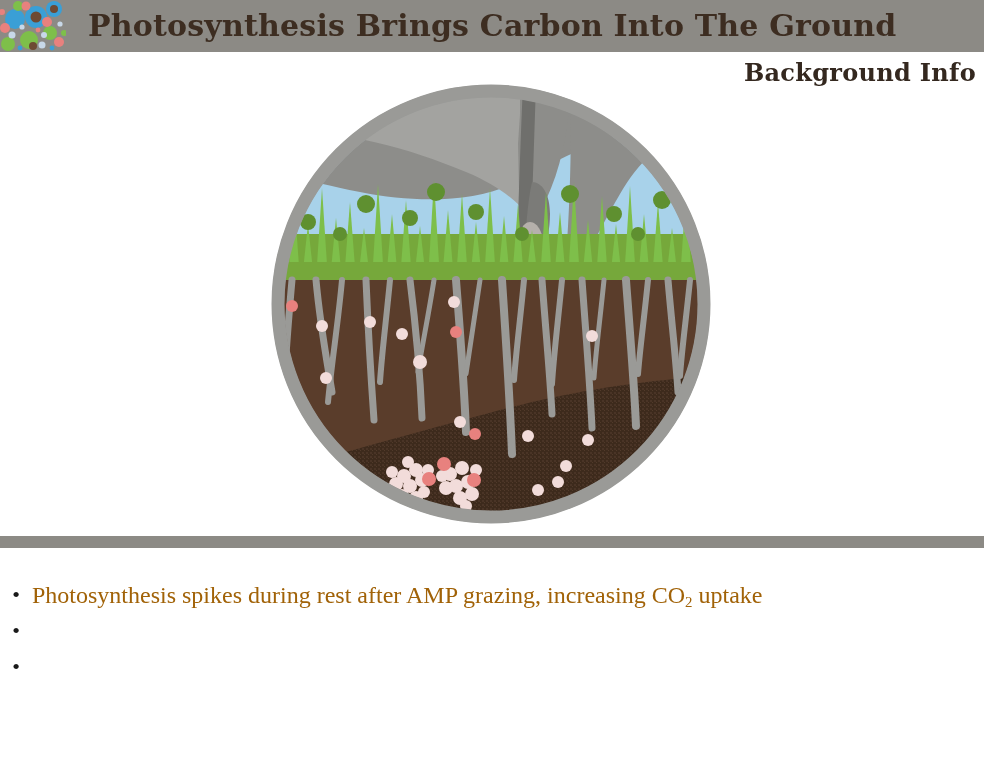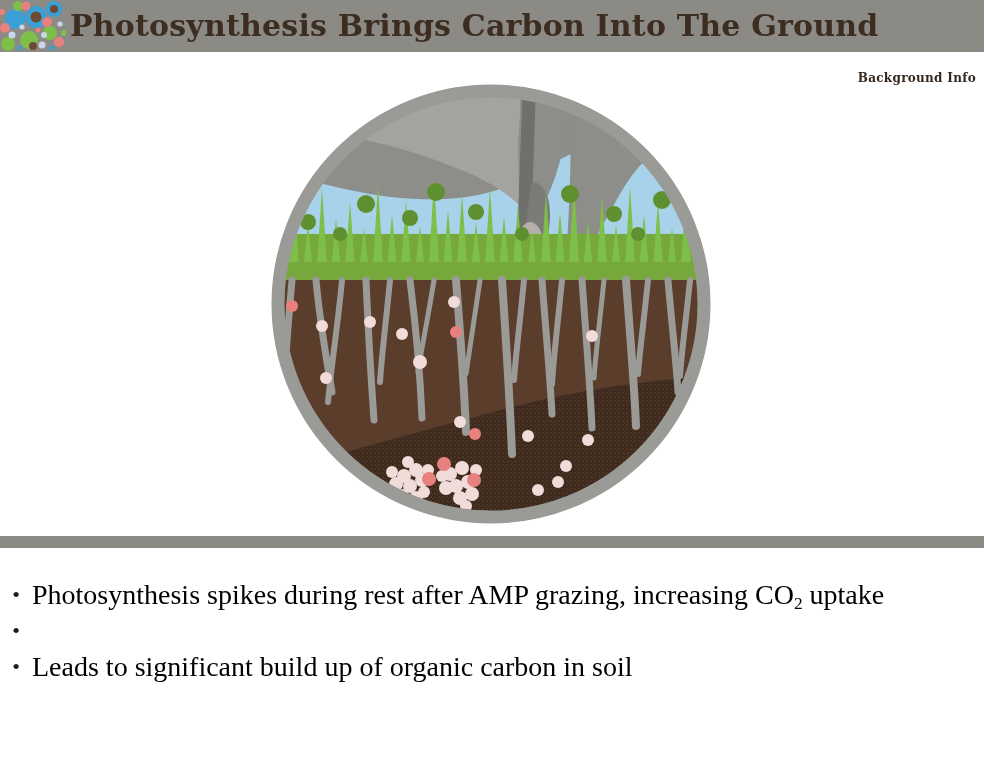--- a/index.html
+++ b/index.html
@@ -28,43 +28,42 @@
     position: absolute;
     left: 0;
     top: 0;
     width: 66px;
     height: 52px;
     overflow: hidden;
   }
   #title-logo svg { display: block; }
   #title-text {
     position: absolute;
-    left: 70px;
+    left: 88px;
     top: 4px;
     font-family: "DejaVu Serif", "Liberation Serif", serif;
     font-weight: bold;
     font-size: 30px;
     line-height: 44px;
     color: #3d2d21;
     letter-spacing: 0.2px;
     white-space: nowrap;
   }
 
   
   #section-label {
     position: absolute;
     right: 8px;
     top: 58px;
     font-family: "DejaVu Serif", "Liberation Serif", serif;
     font-weight: bold;
-    font-size: 12px;
+    font-size: 24px;
     color: #34281f;
     letter-spacing: 0.3px;
     white-space: nowrap;
-    margin-top: 13px;
   }
 
   
   #soil-illustration {
     position: absolute;
     left: 270px;
     top: 84px;
     width: 442px;
     height: 440px;
   }
@@ -96,23 +95,23 @@
   .bullet-marker {
     width: 32px;
     flex: 0 0 32px;
     text-align: center;
     font-size: 22px;
     line-height: 34px;
     color: #1a1a1a;
   }
   .bullet-text {
     font-family: "Liberation Serif", serif;
-    font-size: 28px;
+    font-size: 24px;
     line-height: 34px;
-    color: #000000;
+    color: #a16207;
     white-space: nowrap;
   }
   .bullet-text sub {
     font-size: 0.62em;
     vertical-align: -0.30em;
   }
 </style>
 </head>
 <body>
 
@@ -317,16 +316,15 @@
     <span class="bullet-marker">•</span>
     <span class="bullet-text"><span>Photosynthesis spikes during rest after AMP grazing, increasing CO</span><sub>2</sub><span> uptake</span></span>
   </div>
 
   <div class="bullet-row">
     <span class="bullet-marker">•</span>
   </div>
 
   <div class="bullet-row">
     <span class="bullet-marker">•</span>
-    <span class="bullet-text"><span>Leads to significant build up of organic carbon in soil</span><sub></sub><span></span></span>
   </div>
 
 </div>
 
 </body></html>

